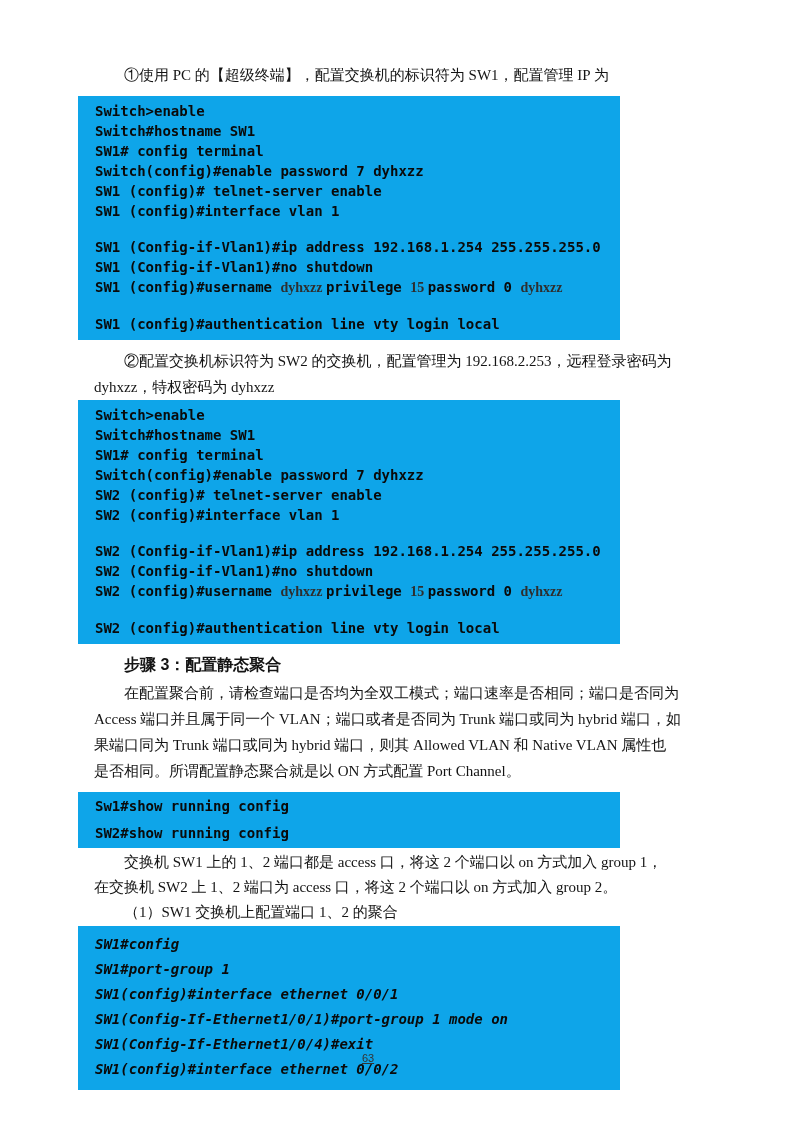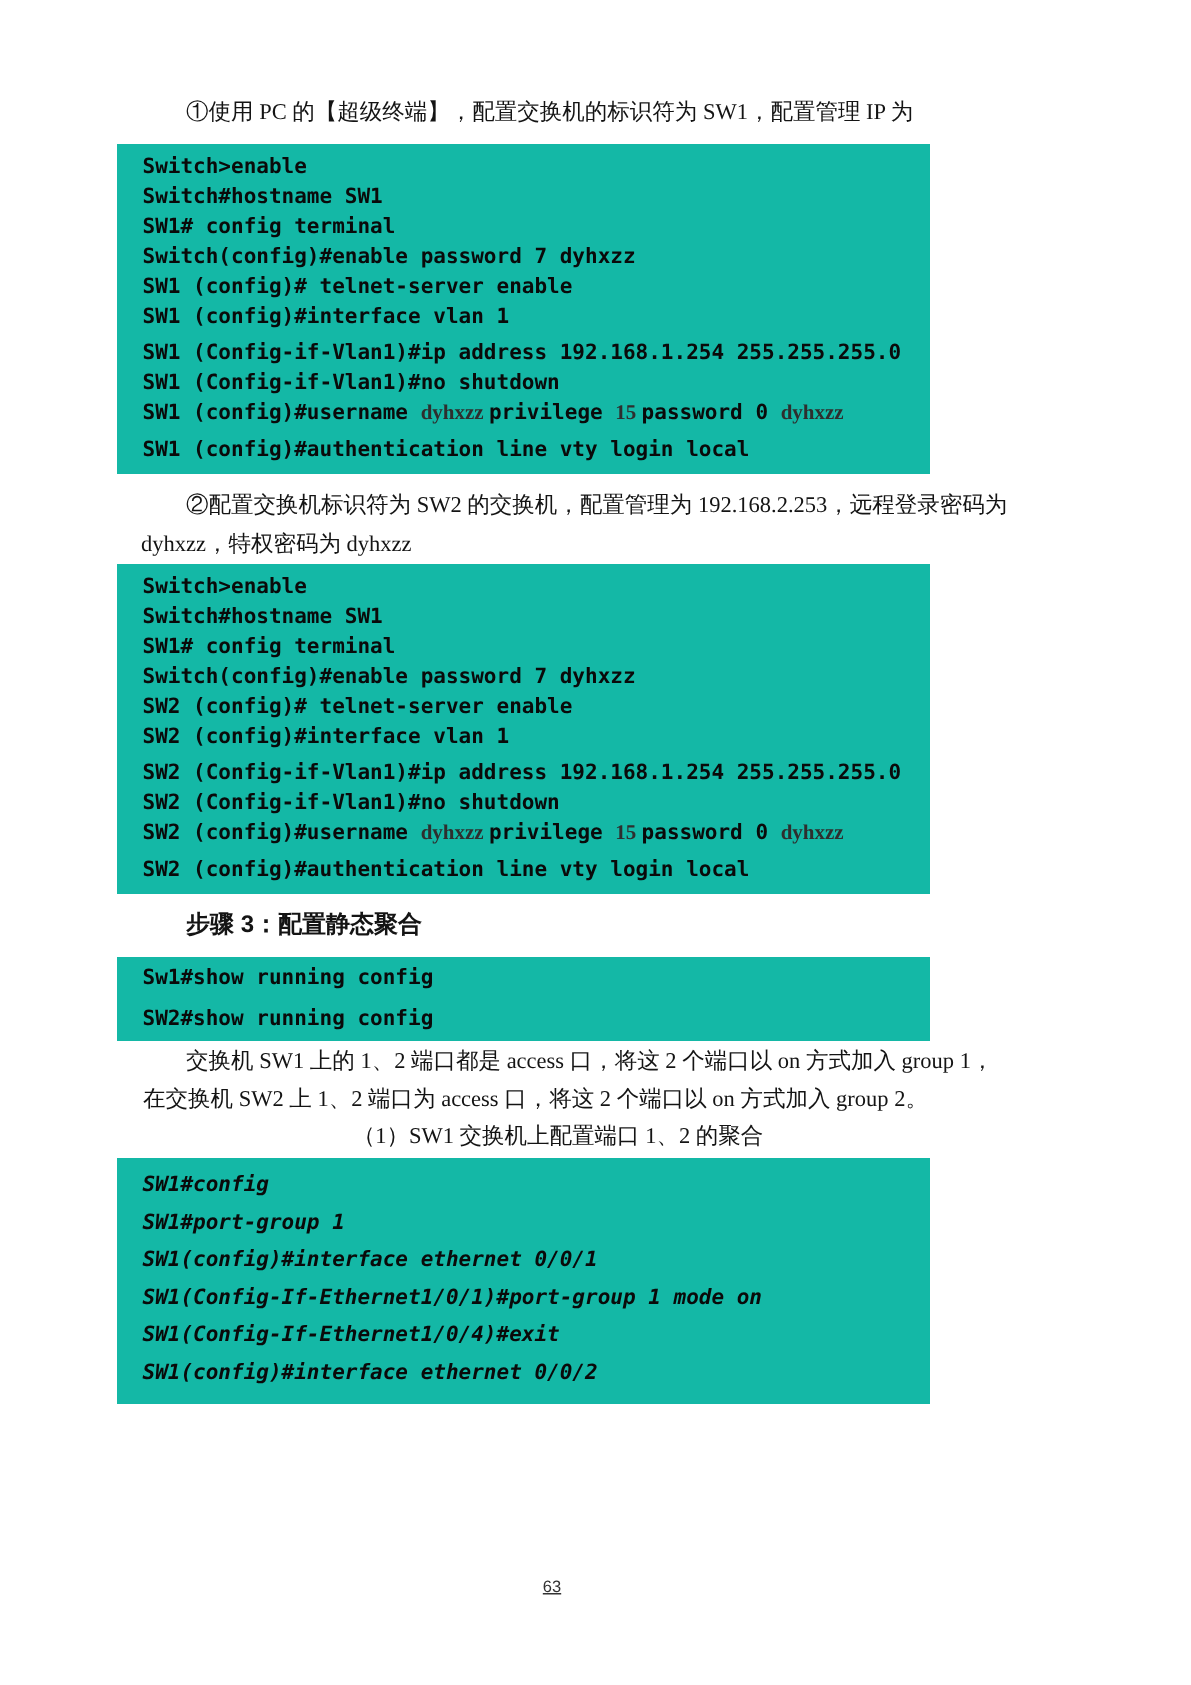--- a/index.html
+++ b/index.html
@@ -23,49 +23,49 @@
   .indent { padding-left:30px; }
   .section-heading {
     font-family:"Liberation Sans","DejaVu Sans",sans-serif;
     font-weight:bold;
     font-size:16px;
     line-height:26px;
     margin:8px 0 0 46px;
     white-space:nowrap;
   }
   .code-block {
-    background:#14b8a6;
+    background:#0ea5e9;
     padding:5px 8px 6px 17px;
   }
   .code-block .code-line {
     font-family:"DejaVu Sans Mono","Liberation Mono",monospace;
     font-weight:bold;
     font-size:14px;
     line-height:20px;
     color:#0a0a0a;
     white-space:nowrap;
   }
   .code-block .code-line .lt {
     font-family:"Liberation Serif","DejaVu Serif",serif;
     font-weight:bold;
     color:#2e2e2e;
   }
-  .code-block .code-line.gap { margin-top:4px; }
+  .code-block .code-line.gap { margin-top:16px; }
   .code-block.roomy .code-line { line-height:25px;font-style:italic; }
   .code-block.duo { padding:4px 8px 4px 17px; }
   .code-block.duo .code-line { line-height:21px; }
   .code-block.duo .code-line.gap { margin-top:6px; }
   #block1 { margin-top:10px; }
   #para2 { margin-top:8px; }
   #block2 { margin-top:0px; }
   #para3 { margin-top:2px; }
   #para3 .body-line { line-height:26px; }
   #block3 { margin-top:8px; }
   #para4 { margin-top:2px; }
-  #para4 .body-line, #para5 .body-line { line-height:25px;text-align:center; }
+  #para4 .body-line, #para5 .body-line { line-height:25px; }
   #block4 { margin-top:1px; padding-top:6px; padding-bottom:8px; }
   .page-number {
     position:absolute;
     left:0; right:0;
     top:1052px;
     text-align:center;
     font-family:"Liberation Sans","DejaVu Sans",sans-serif;
     font-size:11px;
     color:#333333;
     text-decoration:underline;
@@ -106,20 +106,26 @@
       <div class="code-line"><span>SW2 (config)# telnet-server enable</span></div>
       <div class="code-line"><span>SW2 (config)#interface vlan 1</span></div>
       <div class="code-line gap"><span>SW2 (Config-if-Vlan1)#ip address 192.168.1.254 255.255.255.0</span></div>
       <div class="code-line"><span>SW2 (Config-if-Vlan1)#no shutdown</span></div>
       <div class="code-line"><span>SW2 (config)#username </span><span class="lt">dyhxzz </span><span>privilege </span><span class="lt">15 </span><span>password 0 </span><span class="lt">dyhxzz</span></div>
       <div class="code-line gap"><span>SW2 (config)#authentication line vty login local</span></div>
     </div>
 
   <div class="section-heading">步骤 3：配置静态聚合</div>
 
+  <div id="para3">
+    <div class="body-line indent">在配置聚合前，请检查端口是否均为全双工模式；端口速率是否相同；端口是否同为</div>
+    <div class="body-line">Access 端口并且属于同一个 VLAN；端口或者是否同为 Trunk 端口或同为 hybrid 端口，如</div>
+    <div class="body-line">果端口同为 Trunk 端口或同为 hybrid 端口，则其 Allowed VLAN 和 Native VLAN 属性也</div>
+    <div class="body-line">是否相同。所谓配置静态聚合就是以 ON 方式配置 Port Channel。</div>
+  </div>
 
   <div id="block3" class="code-block duo">
       <div class="code-line"><span>Sw1#show running config</span></div>
       <div class="code-line gap"><span>SW2#show running config</span></div>
     </div>
 
   <div id="para4">
     <div class="body-line indent">交换机 SW1 上的 1、2 端口都是 access 口，将这 2 个端口以 on 方式加入 group 1，</div>
     <div class="body-line">在交换机 SW2 上 1、2 端口为 access 口，将这 2 个端口以 on 方式加入 group 2。</div>
   </div>

